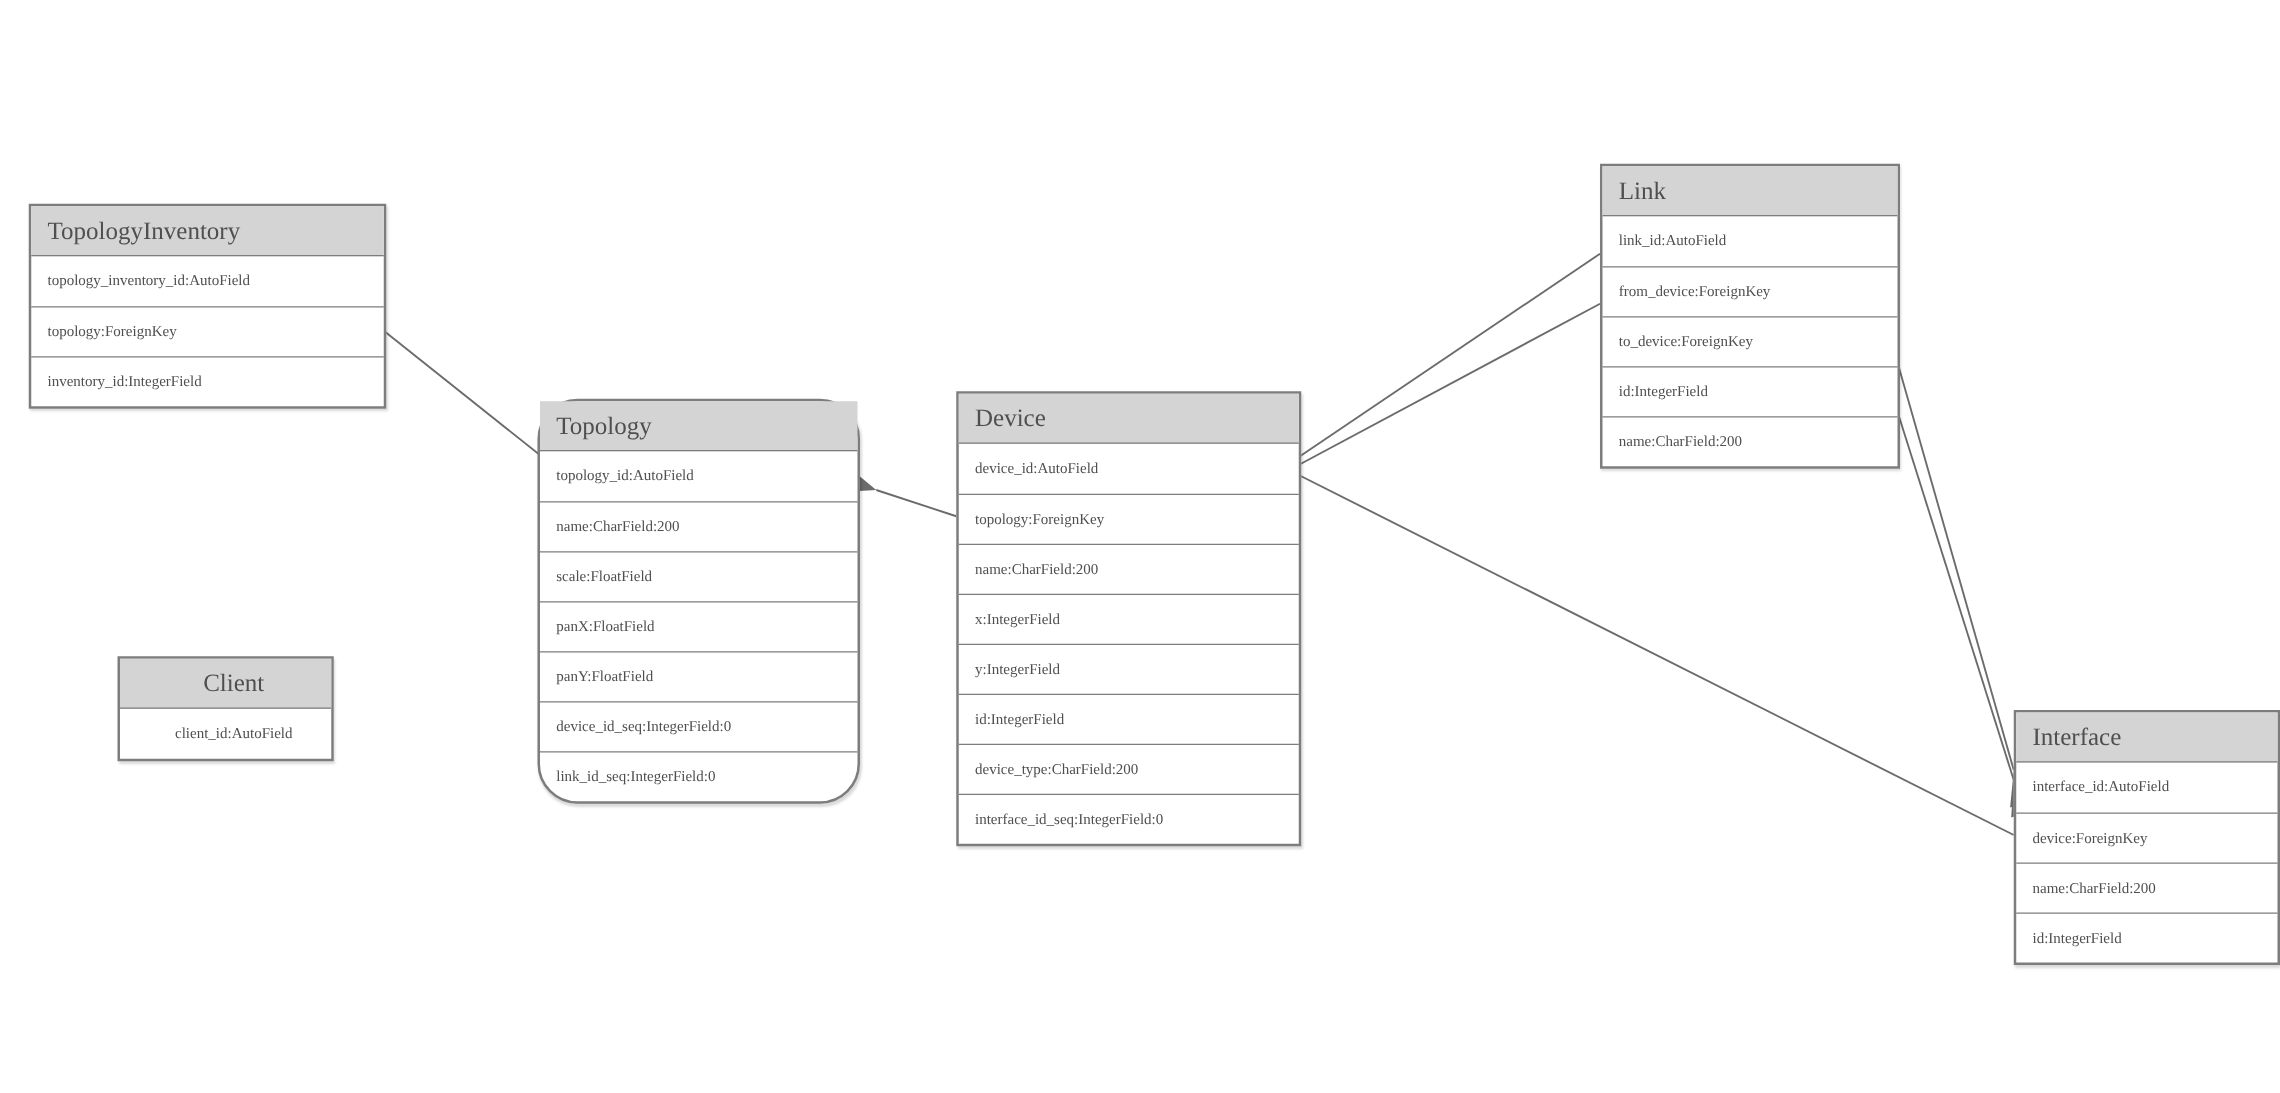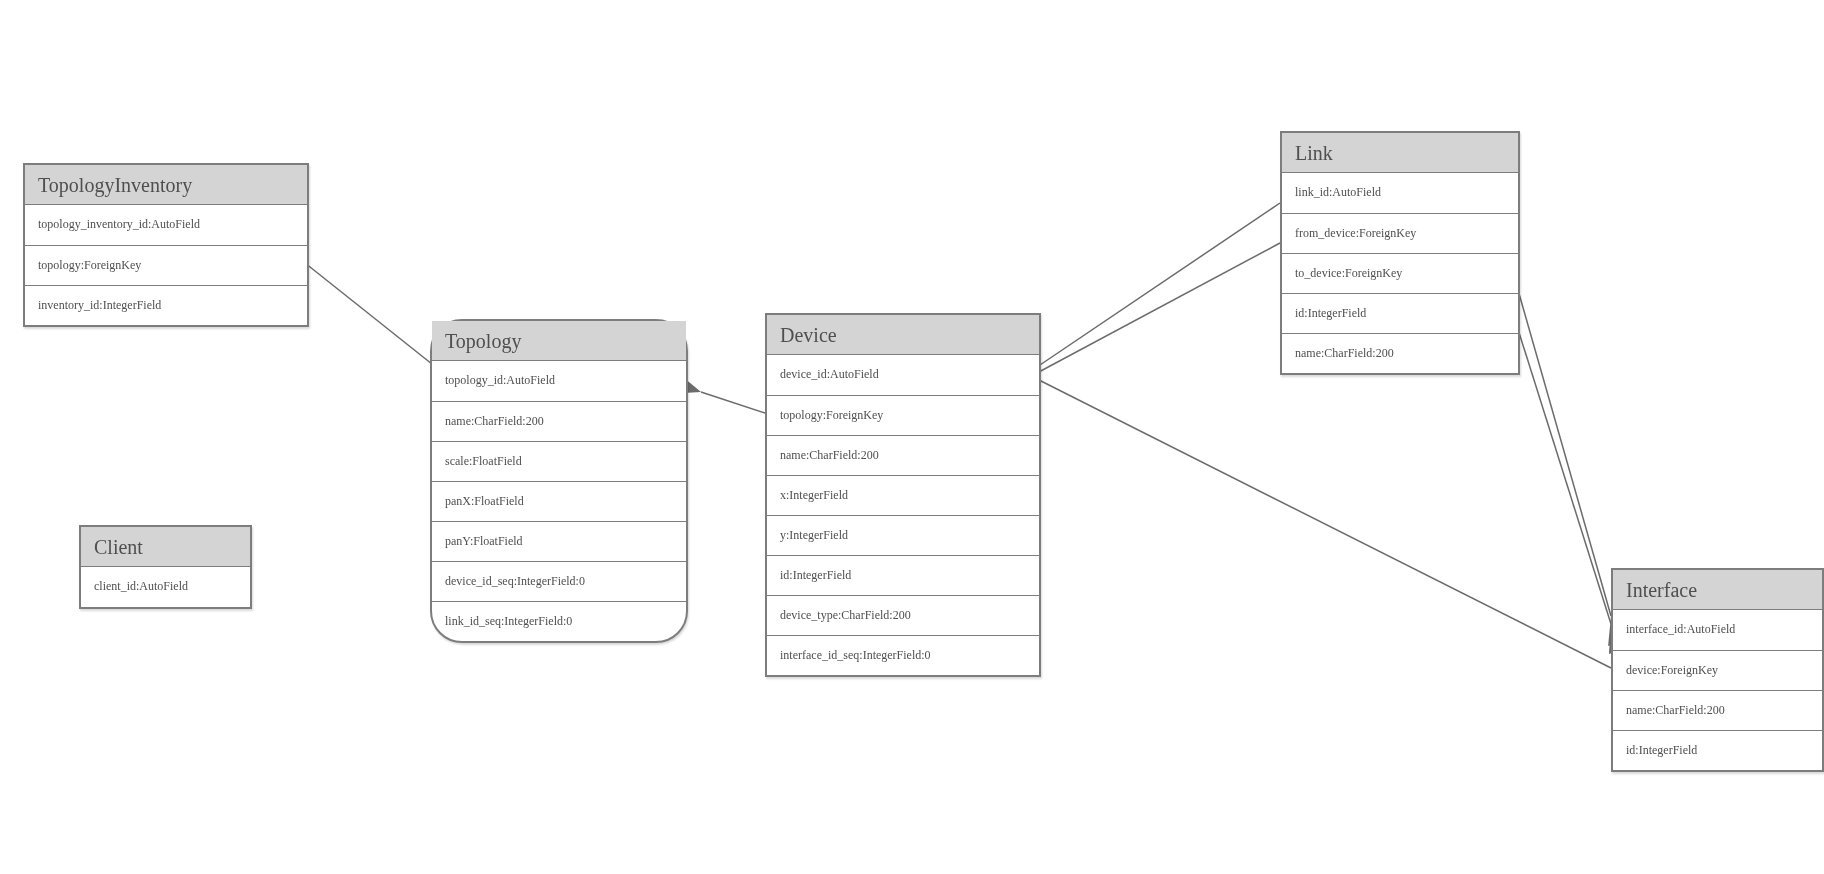--- a/index.html
+++ b/index.html
@@ -83,21 +83,21 @@
     <div class="entity" style="left: 430px; top: 319px; width: 254px; border-radius: 32px;">
       <div class="entity-header">Topology</div>
       <div class="entity-row">topology_id:AutoField</div>
       <div class="entity-row">name:CharField:200</div>
       <div class="entity-row">scale:FloatField</div>
       <div class="entity-row">panX:FloatField</div>
       <div class="entity-row">panY:FloatField</div>
       <div class="entity-row">device_id_seq:IntegerField:0</div>
       <div class="entity-row">link_id_seq:IntegerField:0</div>
     </div>
-    <div class="entity" style="left: 79px; top: 525px; width: 169px;">
+    <div class="entity" style="left: 94px; top: 525px; width: 169px; text-align: center;">
       <div class="entity-header">Client</div>
       <div class="entity-row">client_id:AutoField</div>
     </div>
     <div class="entity" style="left: 765px; top: 313px; width: 272px;">
       <div class="entity-header">Device</div>
       <div class="entity-row">device_id:AutoField</div>
       <div class="entity-row">topology:ForeignKey</div>
       <div class="entity-row">name:CharField:200</div>
       <div class="entity-row">x:IntegerField</div>
       <div class="entity-row">y:IntegerField</div>

